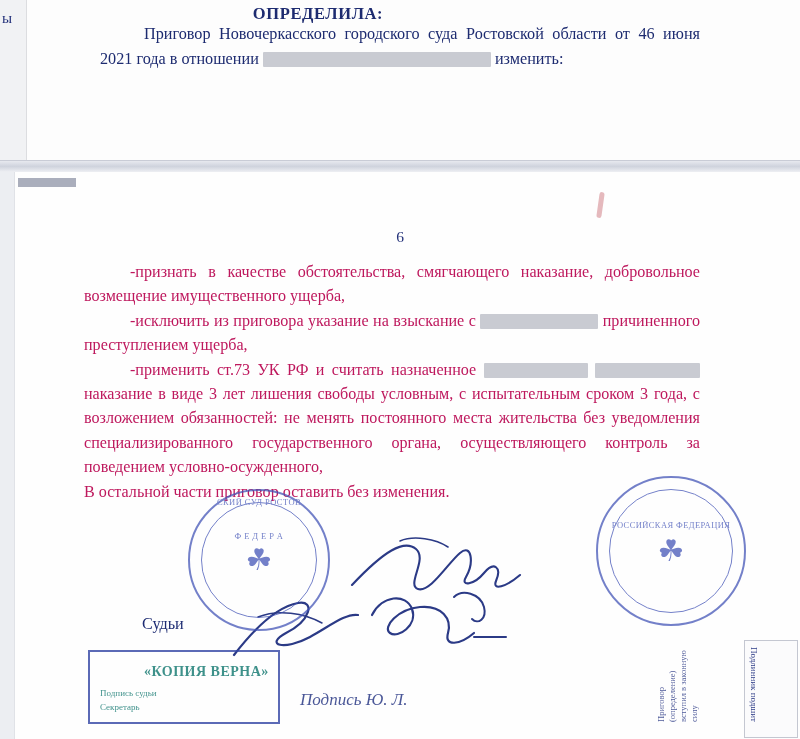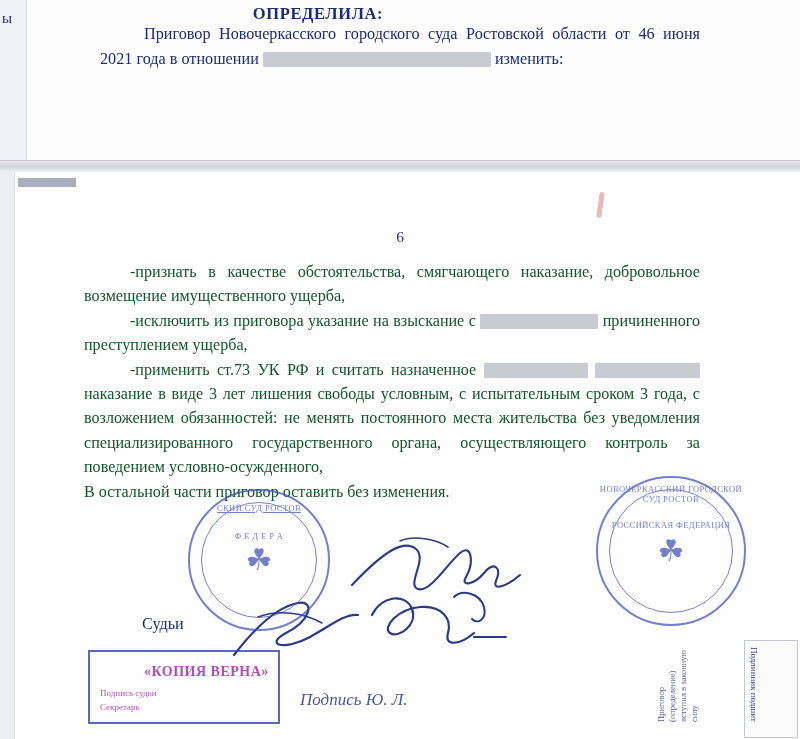--- a/index.html
+++ b/index.html
@@ -111,21 +111,21 @@
     color: #24327a;
   }
 
   .body-text {
     position: absolute;
     left: 84px; top: 88px;
     width: 616px;
     font-size: 16.1px;
     line-height: 24.4px;
     text-align: justify;
-    color: #14532d;
+    color: #be185d;
   }
   .body-text p { margin: 0; }
   .body-text p.ind { text-indent: 46px; }
 
   
   .redact {
     display: inline-block;
     vertical-align: -3px;
     background: #c9cbd2;
     border-radius: 1px;
@@ -193,21 +193,21 @@
     transform: translate(-50%, -50%);
     font-size: 30px;
     line-height: 1;
   }
 
   .kopia-box {
     position: absolute;
     left: 88px; top: 650px;
     width: 188px; height: 70px;
     border: 2px solid #3346a5;
-    color: #a21caf;
+    color: #0f766e;
     opacity: 0.8;
   }
   .kopia-box .t1 {
     position: absolute;
     left: 54px; top: 12px;
     font-size: 14px;
     font-weight: bold;
     letter-spacing: 0.5px;
   }
   .kopia-box .t2 {
@@ -332,28 +332,27 @@
           <path d="M120 52 L152 52" fill="none" stroke="#2b3a86" stroke-width="2" stroke-linecap="round"></path>
         </svg>
       </div>
     </div>
 
     <div class="watermark">&nbsp;</div>
   </div>
 
   <div class="stamp stamp-left">
     <div class="inner"></div>
-    <div class="arc" style="top:12px;text-decoration:underline;">СКИЙ СУД РОСТОВ</div>
+    <div class="arc" style="top:6px;">СКИЙ СУД РОСТОВ</div>
     <div class="arc" style="top:40px;">Ф Е Д Е Р А</div>
     <div class="eagle">☘</div>
   </div>
 
   <div class="stamp stamp-right">
     <div class="inner"></div>
-    <div class="arc" style="top:6px;">НОВОЧЕРКАССКИЙ ГОРОДСКОЙ СУД РОСТОВ</div>
     <div class="arc" style="top:42px;">РОССИЙСКАЯ ФЕДЕРАЦИЯ</div>
     <div class="eagle">☘</div>
   </div>
 
   <div class="kopia-box">
     <div class="t1">«КОПИЯ ВЕРНА»</div>
     <div class="t2">Подпись судьи</div>
     <div class="t3">Секретарь</div>
   </div>
 

